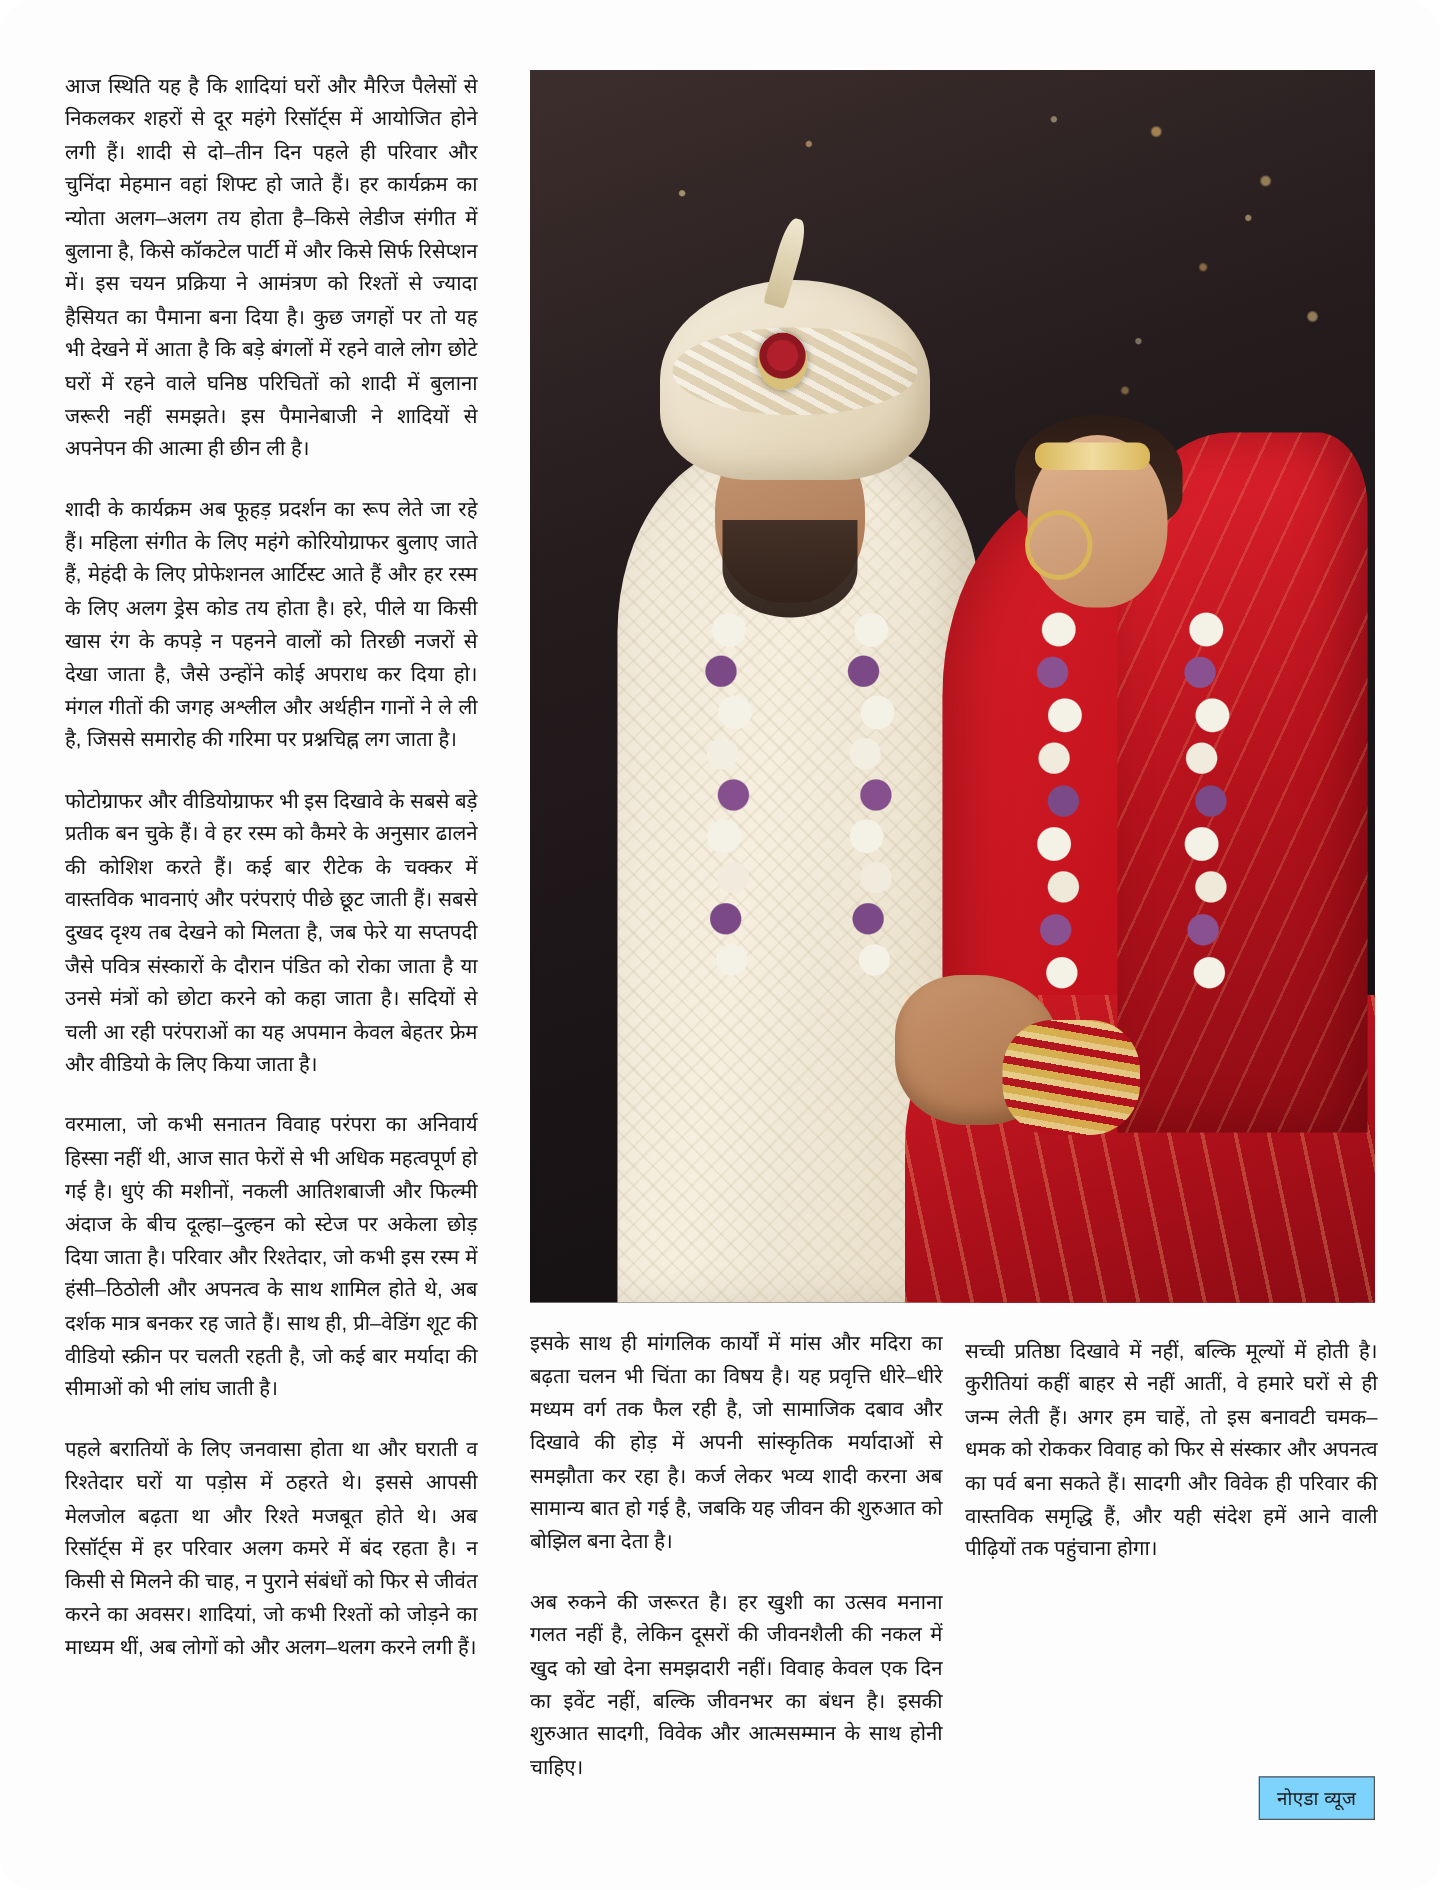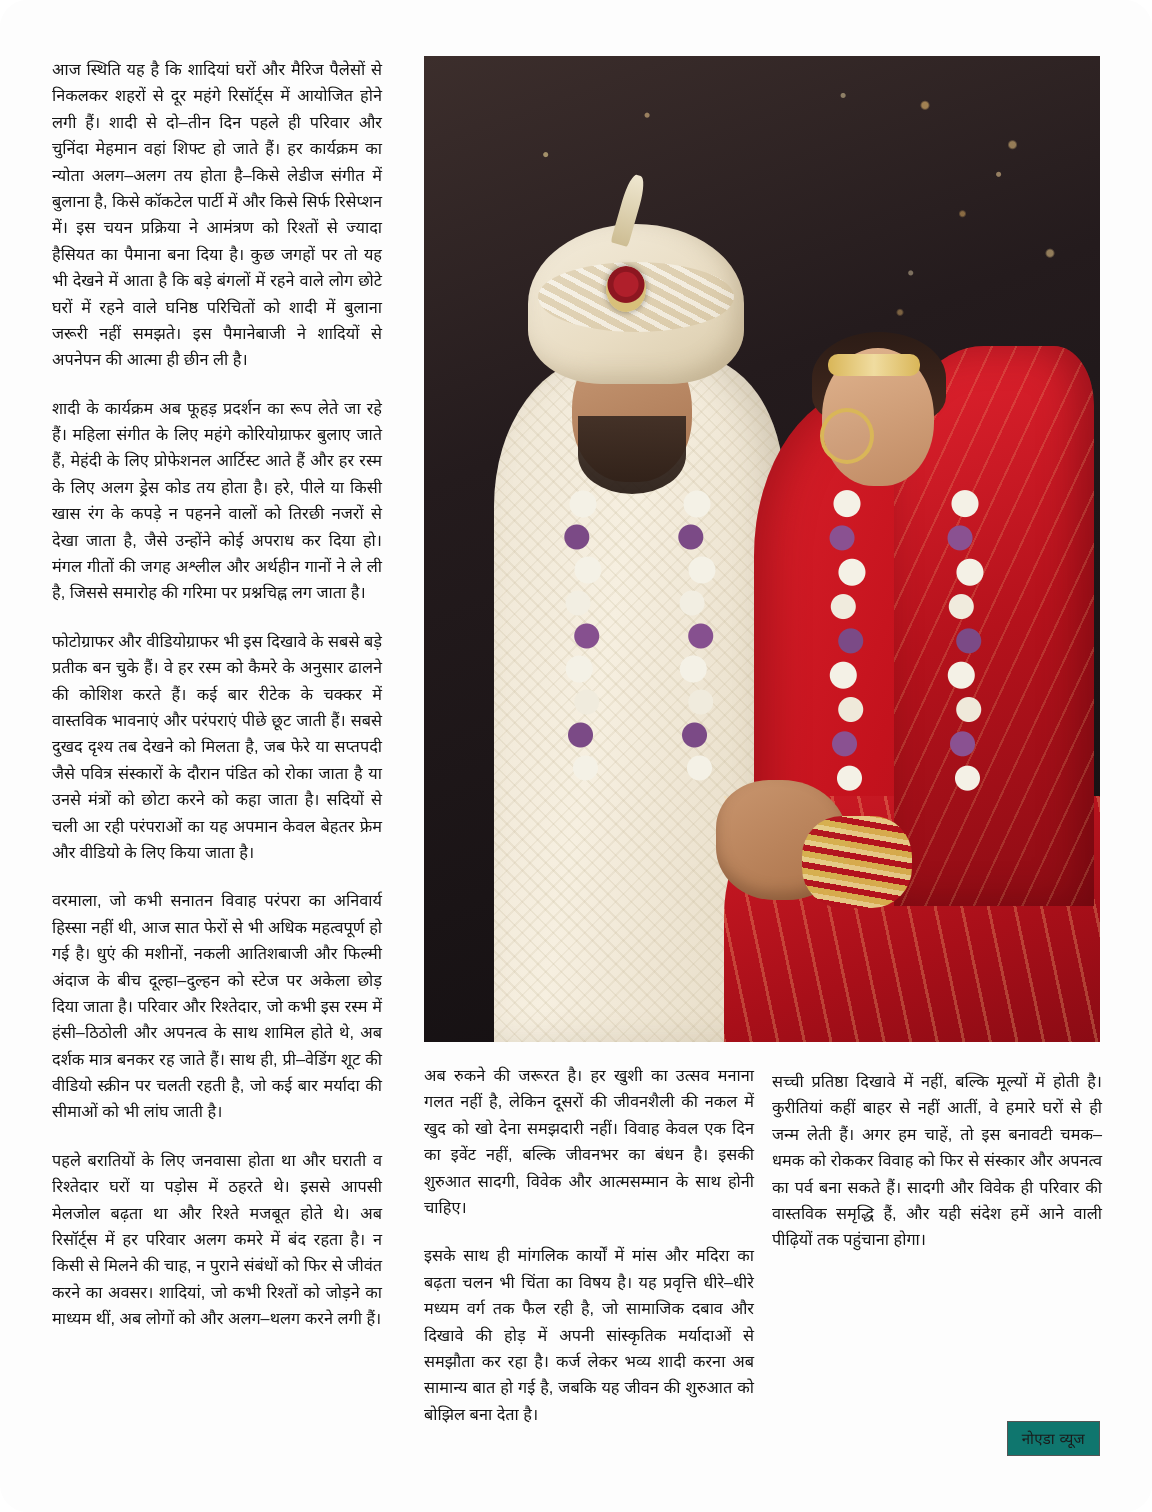--- a/index.html
+++ b/index.html
@@ -294,21 +294,21 @@
   }
 
   .credit {
     position: absolute;
     right: 52px;
     bottom: 56px;
     border: 1px solid #555;
     padding: 6px 14px 7px 14px;
     font-size: 15px;
     color: #1a1a1a;
-    background: #0f766e;
+    background: #7dd3fc;
     letter-spacing: .3px;
   }
 </style>
 </head>
 <body>
 
 <div class="page">
 
   <div class="col-left">
     <p>आज स्थिति यह है कि शादियां घरों और मैरिज पैलेसों से निकलकर शहरों से दूर महंगे रिसॉर्ट्स में आयोजित होने लगी हैं। शादी से दो–तीन दिन पहले ही परिवार और चुनिंदा मेहमान वहां शिफ्ट हो जाते हैं। हर कार्यक्रम का न्योता अलग–अलग तय होता है–किसे लेडीज संगीत में बुलाना है, किसे कॉकटेल पार्टी में और किसे सिर्फ रिसेप्शन में। इस चयन प्रक्रिया ने आमंत्रण को रिश्तों से ज्यादा हैसियत का पैमाना बना दिया है। कुछ जगहों पर तो यह भी देखने में आता है कि बड़े बंगलों में रहने वाले लोग छोटे घरों में रहने वाले घनिष्ठ परिचितों को शादी में बुलाना जरूरी नहीं समझते। इस पैमानेबाजी ने शादियों से अपनेपन की आत्मा ही छीन ली है।</p>
@@ -339,22 +339,22 @@
     <div class="kalgi"></div>
 
     <div class="groom-garland"></div>
     <div class="bride-garland"></div>
 
     <div class="hands"></div>
     <div class="bangles"></div>
   </div>
 
   <div class="col-mid">
+    <p>इसके साथ ही मांगलिक कार्यों में मांस और मदिरा का बढ़ता चलन भी चिंता का विषय है। यह प्रवृत्ति धीरे–धीरे मध्यम वर्ग तक फैल रही है, जो सामाजिक दबाव और दिखावे की होड़ में अपनी सांस्कृतिक मर्यादाओं से समझौता कर रहा है। कर्ज लेकर भव्य शादी करना अब सामान्य बात हो गई है, जबकि यह जीवन की शुरुआत को बोझिल बना देता है।</p>
     <p>अब रुकने की जरूरत है। हर खुशी का उत्सव मनाना गलत नहीं है, लेकिन दूसरों की जीवनशैली की नकल में खुद को खो देना समझदारी नहीं। विवाह केवल एक दिन का इवेंट नहीं, बल्कि जीवनभर का बंधन है। इसकी शुरुआत सादगी, विवेक और आत्मसम्मान के साथ होनी चाहिए।</p>
-    <p>इसके साथ ही मांगलिक कार्यों में मांस और मदिरा का बढ़ता चलन भी चिंता का विषय है। यह प्रवृत्ति धीरे–धीरे मध्यम वर्ग तक फैल रही है, जो सामाजिक दबाव और दिखावे की होड़ में अपनी सांस्कृतिक मर्यादाओं से समझौता कर रहा है। कर्ज लेकर भव्य शादी करना अब सामान्य बात हो गई है, जबकि यह जीवन की शुरुआत को बोझिल बना देता है।</p>
   </div>
 
   <div class="col-right">
     <p>सच्ची प्रतिष्ठा दिखावे में नहीं, बल्कि मूल्यों में होती है। कुरीतियां कहीं बाहर से नहीं आतीं, वे हमारे घरों से ही जन्म लेती हैं। अगर हम चाहें, तो इस बनावटी चमक–धमक को रोककर विवाह को फिर से संस्कार और अपनत्व का पर्व बना सकते हैं। सादगी और विवेक ही परिवार की वास्तविक समृद्धि हैं, और यही संदेश हमें आने वाली पीढ़ियों तक पहुंचाना होगा।</p>
   </div>
 
   <div class="credit">नोएडा व्यूज</div>
 
 </div>
 

